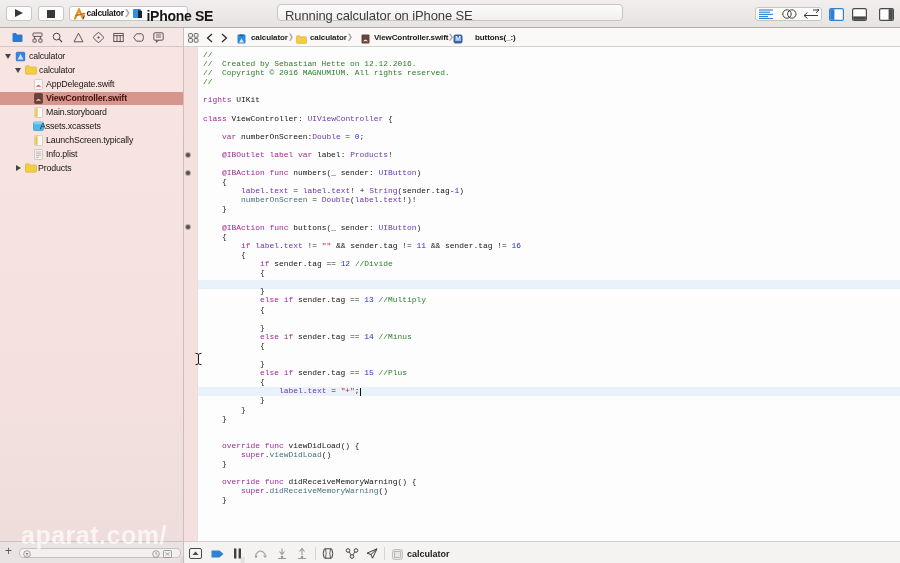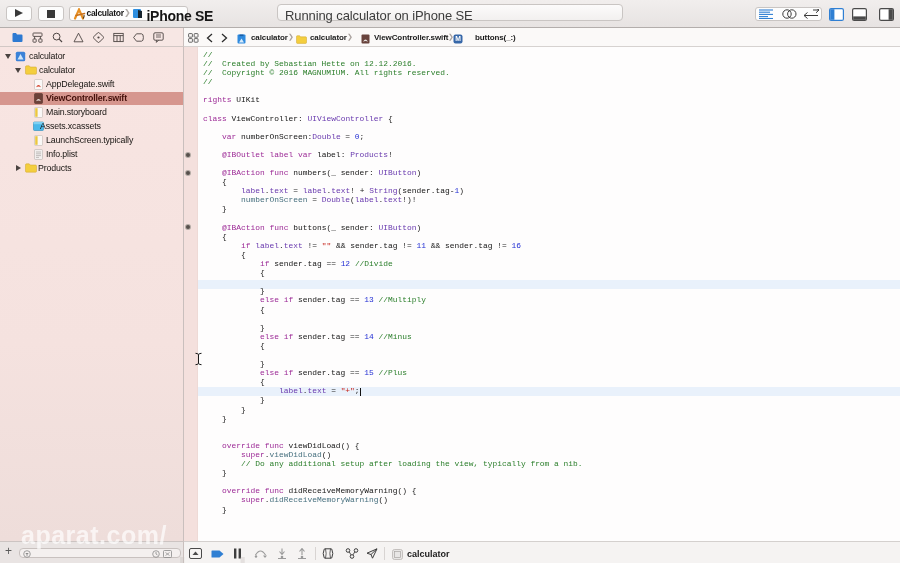--- a/index.html
+++ b/index.html
@@ -283,21 +283,20 @@
             <span class="k">else if</span> <span class="b">sender.tag</span> == <span class="n">15</span> <span class="c">//Plus</span>
             {
                 <span class="t">label</span>.<span class="t">text</span> = <span class="s">"+"</span>;
             }
         }
     }
 
 
     <span class="k">override func</span> <span class="b">viewDidLoad</span>() {
         <span class="k">super</span>.<span class="v">viewDidLoad</span>()
-        <span class="c">// Do any additional setup after loading the view, typically from a nib.</span>
     }
 
     <span class="k">override func</span> <span class="b">didReceiveMemoryWarning</span>() {
         <span class="k">super</span>.<span class="v">didReceiveMemoryWarning</span>()
     }</pre>
   </div>
 
   <div class="gdot" style="left:186px;top:152.6px"></div>
   <div class="gdot" style="left:186px;top:170.8px"></div>
   <div class="gdot" style="left:186px;top:225.4px"></div>

